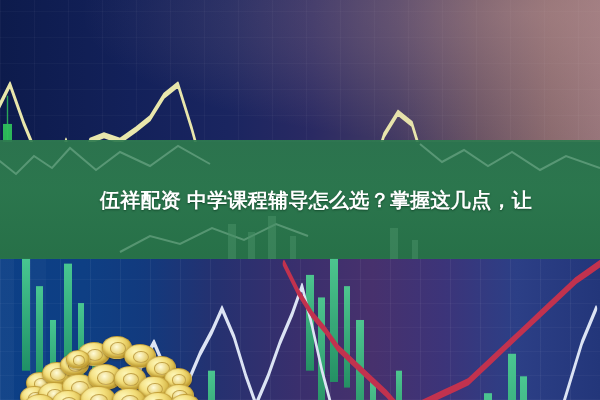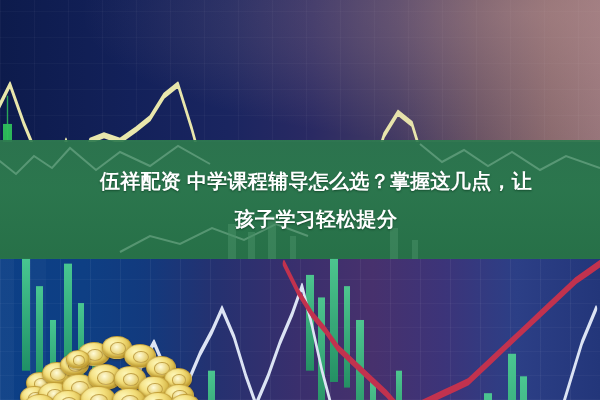--- a/index.html
+++ b/index.html
@@ -304,17 +304,16 @@
         <rect x="248" y="92" width="7" height="27"></rect>
         <rect x="268" y="76" width="8" height="43"></rect>
         <rect x="290" y="96" width="6" height="23"></rect>
         <rect x="390" y="88" width="8" height="31"></rect>
         <rect x="412" y="100" width="6" height="19"></rect>
       </g>
     </svg>
 
     <div id="headline">
       <div class="ln1">伍祥配资 中学课程辅导怎么选？掌握这几点，让</div>
-      <div class="ln2">孩子学习轻松提分</div>
     </div>
   </div>
 
 </div>
 
 </body></html>

